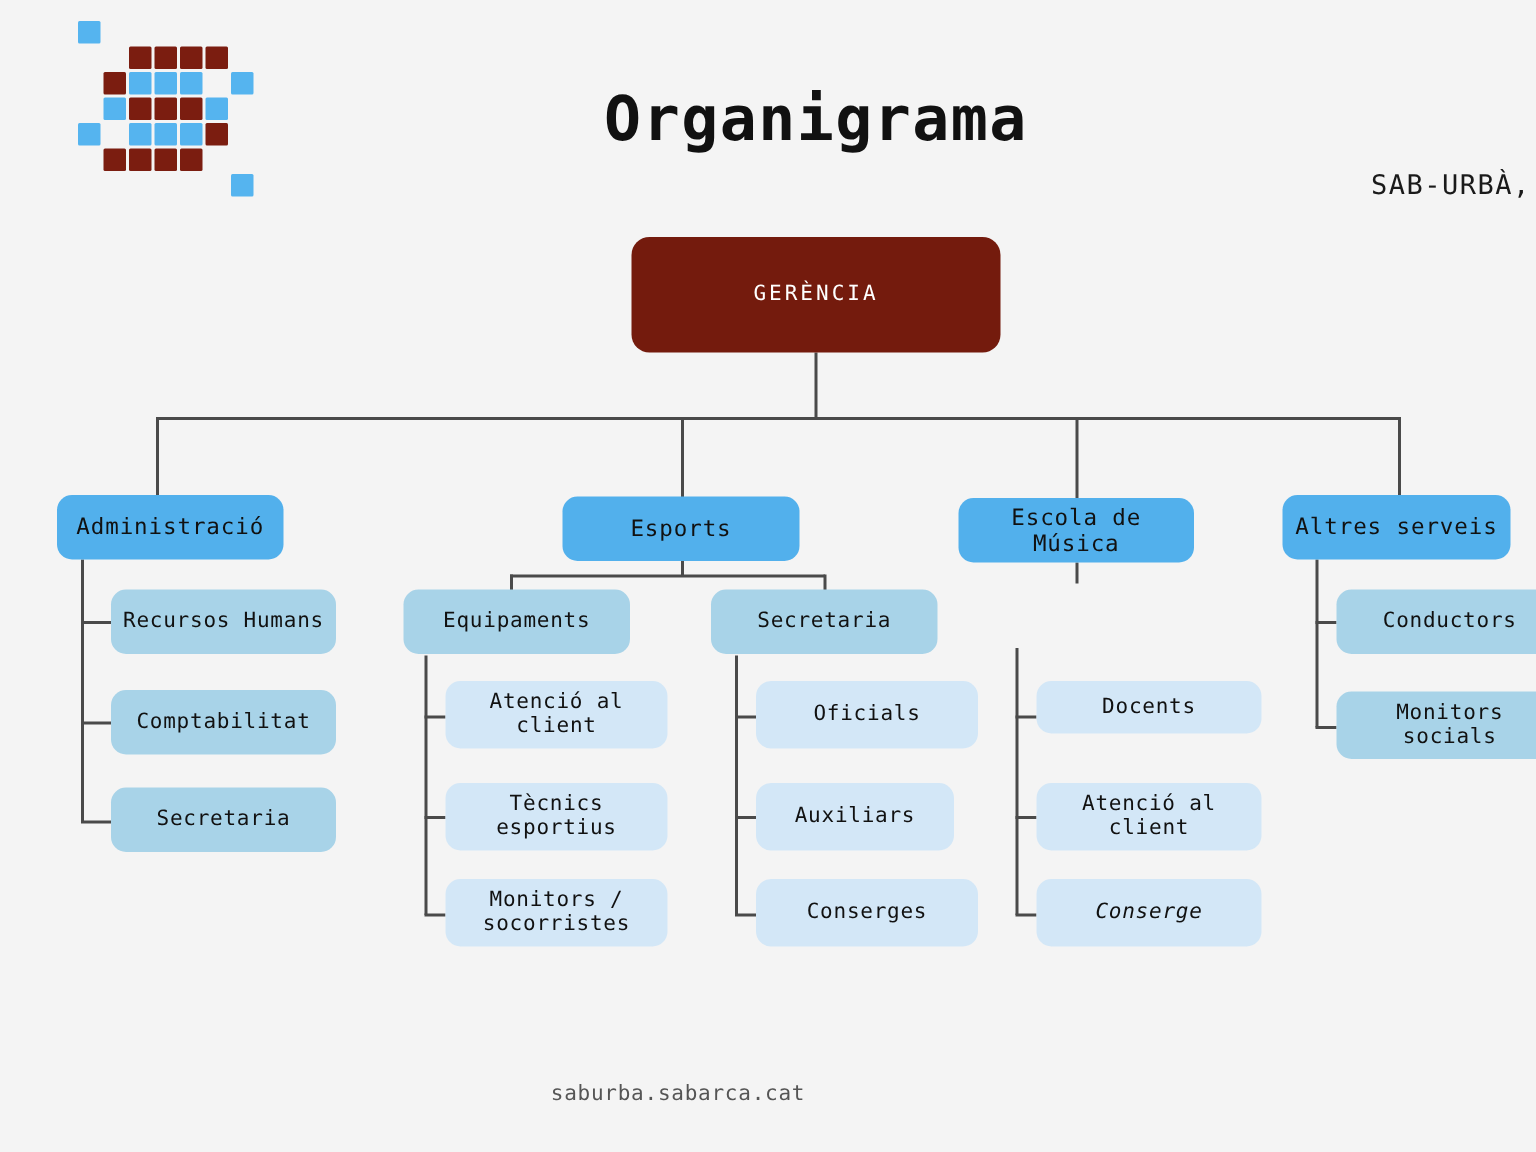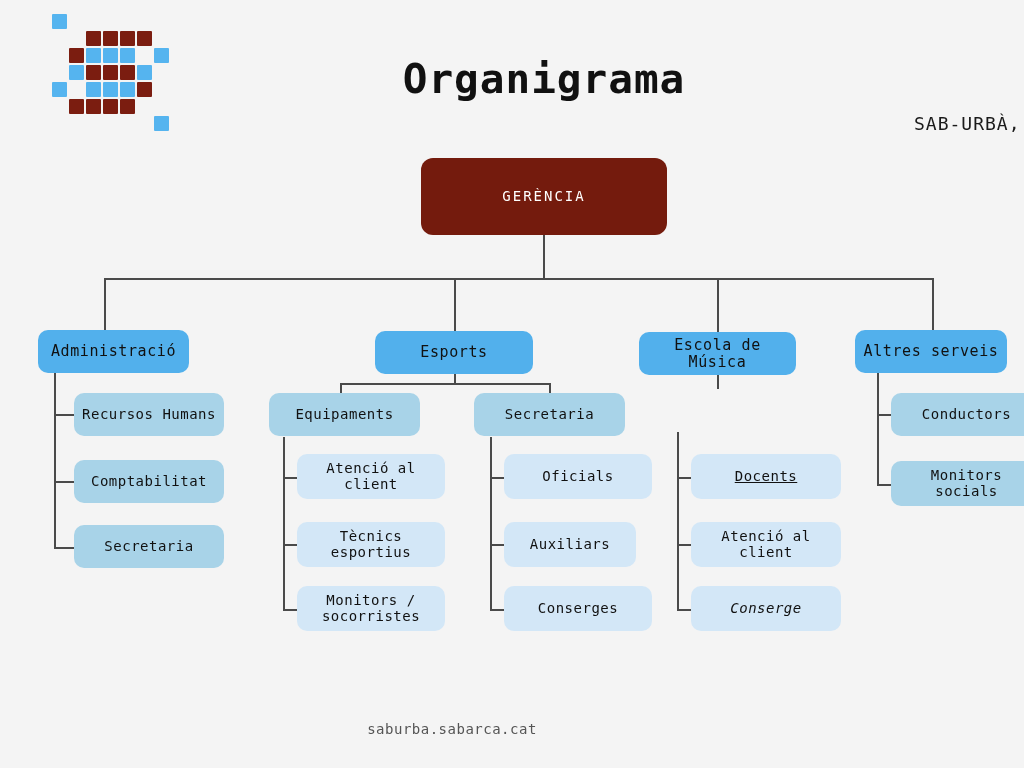--- a/index.html
+++ b/index.html
@@ -248,21 +248,21 @@
   <div class="node lvl4" style="left:472px; top:454px; width:148px; height:45px;">
     <span>Oficials</span>
   </div>
   <div class="node lvl4" style="left:472px; top:522px; width:132px; height:45px;">
     <span>Auxiliars</span>
   </div>
   <div class="node lvl4" style="left:472px; top:586px; width:148px; height:45px;">
     <span>Conserges</span>
   </div>
 
-  <div class="node lvl4" style="left:659px; top:454px; width:150px; height:45px;text-decoration:underline;">
+  <div class="node lvl4" style="left:659px; top:454px; width:150px; height:35px;">
     <span>Docents</span>
   </div>
   <div class="node lvl4" style="left:659px; top:522px; width:150px; height:45px;">
     <span>Atenció al
 client</span>
   </div>
   <div class="node lvl4" style="left:659px; top:586px; width:150px; height:45px;font-style:italic;">
     <span>Conserge</span>
   </div>
 

